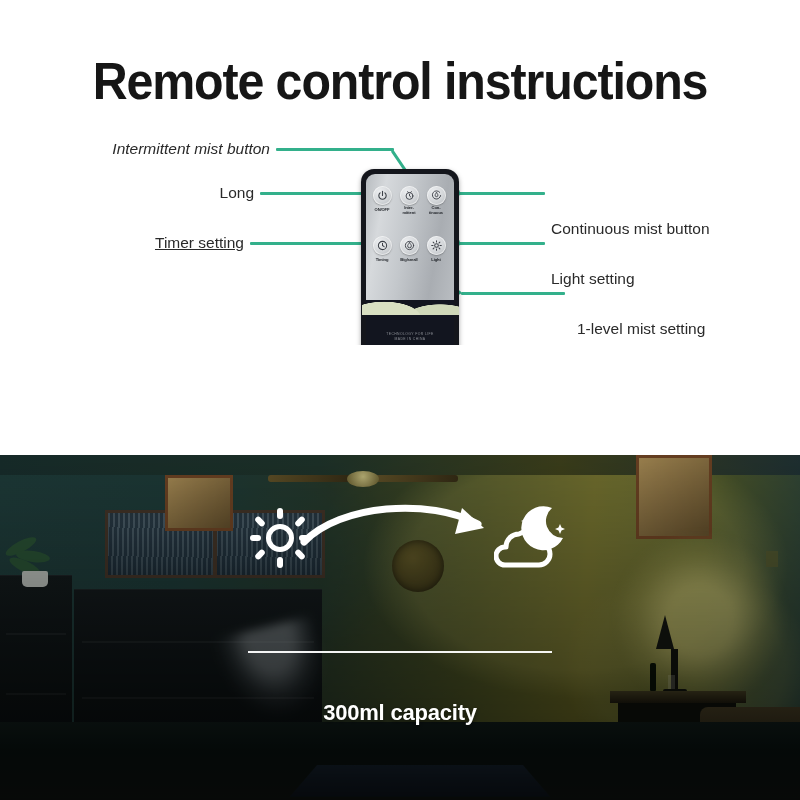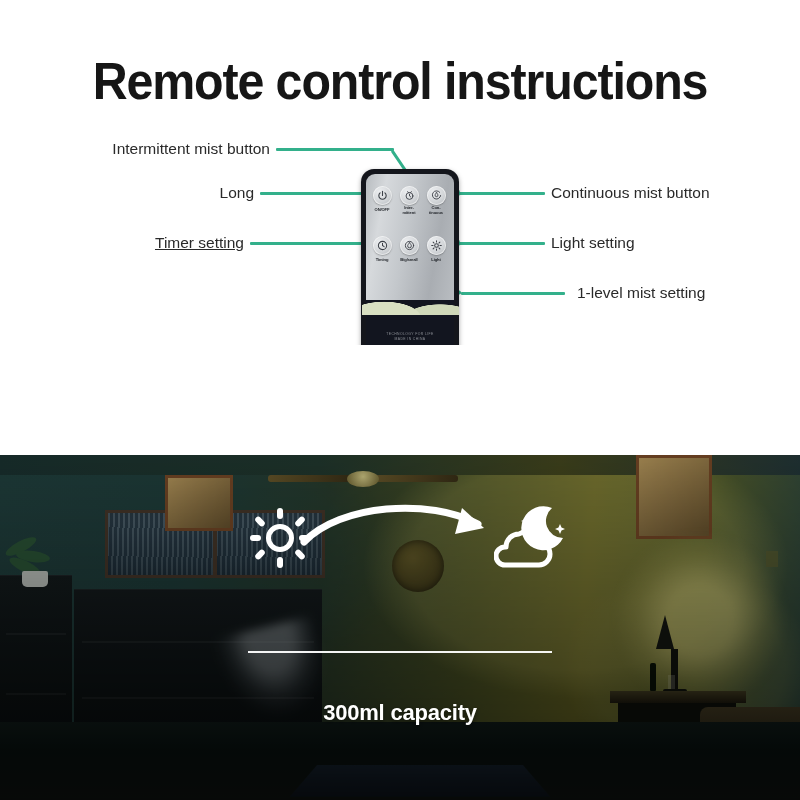--- a/index.html
+++ b/index.html
@@ -69,21 +69,21 @@
 
   
   .lead{position:absolute;background:#33b08b;height:3px;border-radius:1px;}
   .dot{position:absolute;width:12px;height:12px;border-radius:50%;background:#33b08b;}
   .diag{position:absolute;height:3px;background:#33b08b;border-radius:1px;transform-origin:left center;}
 
   .anno{
     position:absolute;color:#2a2a2a;font-size:15.5px;line-height:19px;white-space:nowrap;
   }
   .anno-left{text-align:right;}
-  .anno-right{text-align:left;}
+  .anno-right{text-align:left;margin-top:36px;}
 
   
   .bottom-section{
     position:absolute;left:0;top:455px;width:800px;height:345px;overflow:hidden;
     background:#0d1512;
   }
   .room{position:absolute;inset:0;}
   
   .wall{
     position:absolute;inset:0;
@@ -245,21 +245,21 @@
     <div class="dot" style="left:448px;top:187px;"></div>
     <div class="lead" style="left:455px;top:192px;width:90px;"></div>
 
     <div class="dot" style="left:448px;top:237px;"></div>
     <div class="lead" style="left:455px;top:242px;width:90px;"></div>
 
     <div class="dot" style="left:407px;top:248px;"></div>
     <div class="diag" style="left:412px;top:254px;width:62px;transform:rotate(38deg);"></div>
     <div class="lead" style="left:461px;top:292px;width:104px;"></div>
 
-    <div class="anno anno-left" style="left:0px;top:139px;width:270px;padding-right:6px;">Intermittent mist button</div>
+    <div class="anno anno-left" style="left:0px;top:139px;width:270px;padding-right:6px;font-style:italic;">Intermittent mist button</div>
     <div class="anno anno-left" style="left:0px;top:183px;width:254px;padding-right:6px;">Long</div>
     <div class="anno anno-left" style="left:0px;top:233px;width:244px;padding-right:6px;text-decoration:underline;">Timer setting</div>
 
     <div class="anno anno-right" style="left:551px;top:183px;">Continuous mist button</div>
     <div class="anno anno-right" style="left:551px;top:233px;">Light setting</div>
     <div class="anno anno-right" style="left:577px;top:283px;">1-level mist setting</div>
 
     <div class="remote">
       <div class="remote-face">
 

